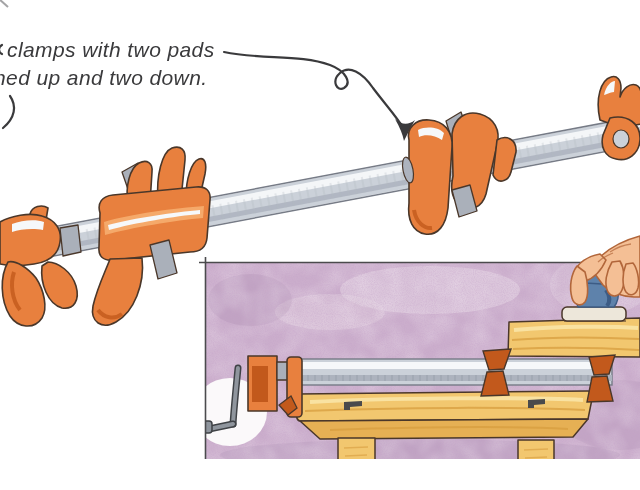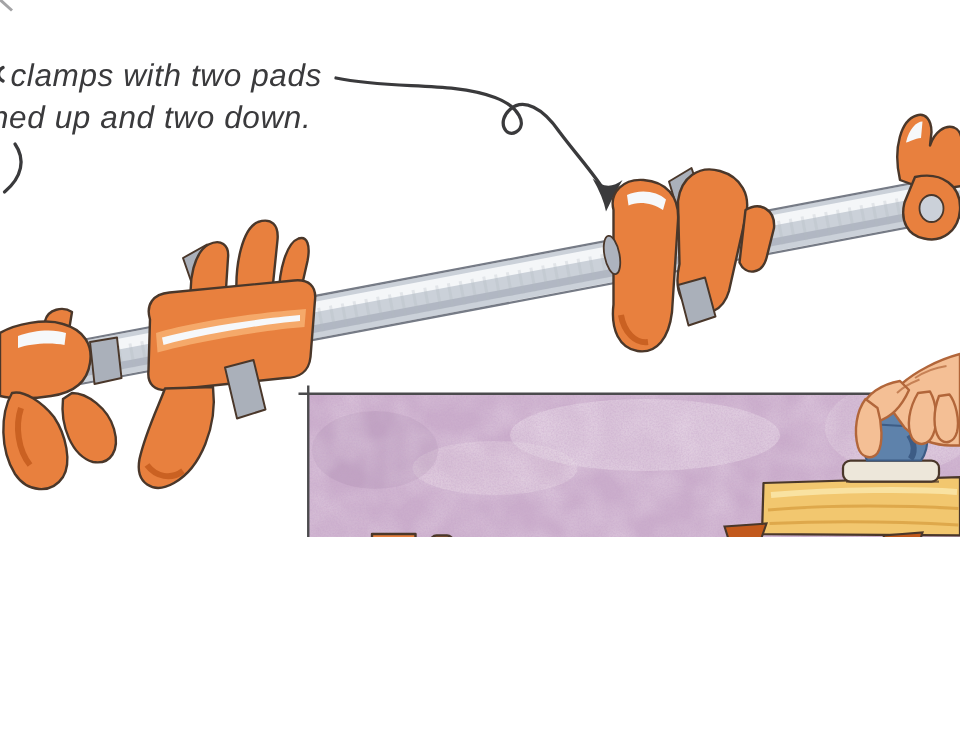--- a/index.html
+++ b/index.html
@@ -1,16 +1,16 @@
 <!DOCTYPE html>
 <html style="--paper: #FFFFFF; --ink: #3A3A3C; --outline: #4A372A; --border_ink: #4B4B4D; --clamp_orange: #E8803E; --clamp_orange_dark: #C2591C; --clamp_orange_light: #F6AD6F; --metal_gray: #AAB0BA; --pipe_gray: #CBD1D9; --pipe_gray_dark: #99A0AB; --pipe_shadow: #ADB3BE; --pipe_edge: #767B86; --highlight_white: #F6F8FA; --inset_purple: #CBAECC; --inset_purple_dark: #A98AAE; --inset_purple_light: #E5D6E3; --wood_tan: #F2C76F; --wood_shade: #E6B054; --wood_grain: #D79D3F; --wood_light: #FAE4A6; --skin: #F4BF95; --skin_outline: #B2663A; --tool_blue: #5E82AB; --tool_blue_dark: #3D5C85; --sole_cream: #EDE7DA;"><head>
 <meta charset="utf-8">
 <style>
   html,body{margin:0;padding:0;background:#ffffff;}
-  #stage{position:relative;width:640px;height:358px;overflow:hidden;background:var(--paper);}
+  #stage{position:relative;width:640px;height:459px;overflow:hidden;background:var(--paper);}
   svg{display:block}
   .caption{font-family:"Liberation Sans",sans-serif;font-style:italic;font-size:21px;
            letter-spacing:.4px;fill:var(--ink);}
   .ink-line{stroke:var(--ink);fill:none;stroke-width:2.2;stroke-linecap:round;}
   .orange{fill:var(--clamp_orange);stroke:var(--outline);stroke-width:1.6;stroke-linejoin:round;}
   .metal{fill:var(--metal_gray);stroke:var(--outline);stroke-width:1.3;stroke-linejoin:round;}
   .hl{fill:var(--highlight_white);stroke:none;}
   .wood{fill:var(--wood_tan);stroke:var(--outline);stroke-width:1.5;stroke-linejoin:round;}
   .grain{stroke:var(--wood_grain);fill:none;stroke-width:2;opacity:.75;}
   .skin{fill:var(--skin);stroke:var(--skin_outline);stroke-width:1.6;stroke-linejoin:round;}

